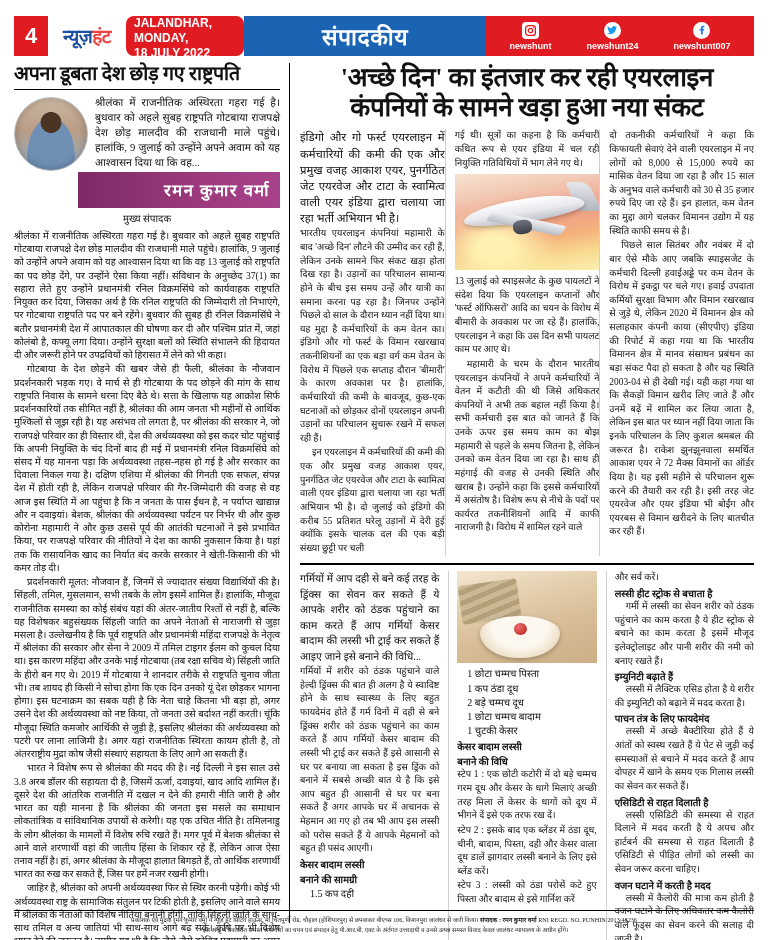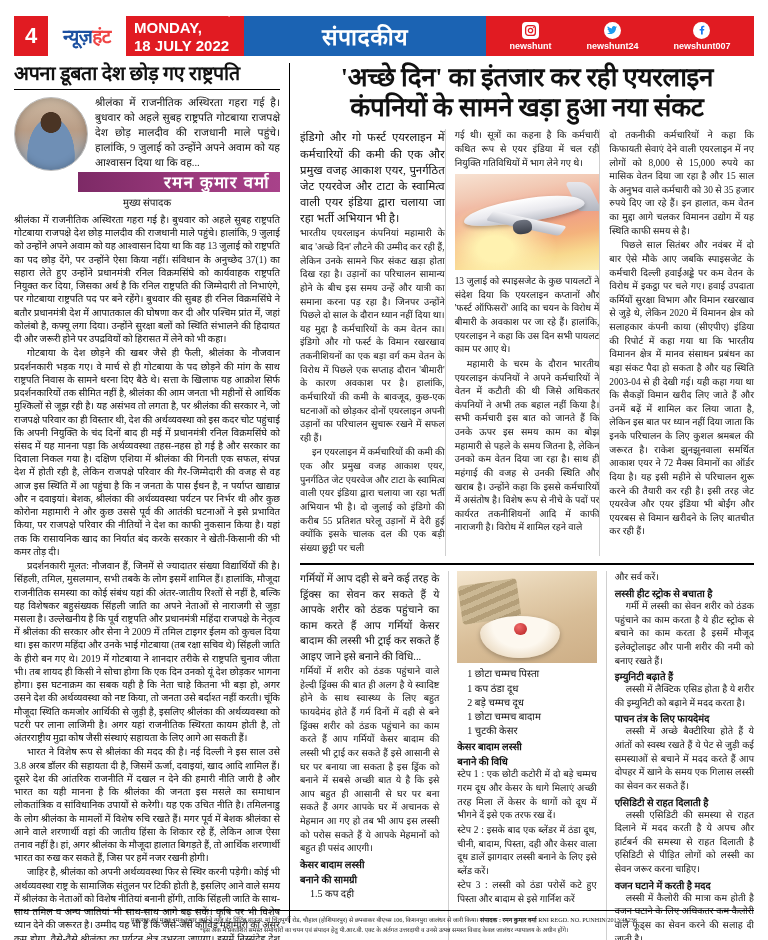--- a/index.html
+++ b/index.html
@@ -44,25 +44,26 @@
     color: #1b4fa0;
     letter-spacing: -0.5px;
     white-space: nowrap;
   }
   .mh-logo-text .red { color: #ef4444; }
   .mh-date {
     background: #e11b22;
     color: #fff;
     flex: 0 0 auto;
     width: 118px;
-    display: flex; flex-direction: column; justify-content: flex-end;
+    display: flex; flex-direction: column; justify-content: space-between;
     padding-left: 8px;
     font-family: "Liberation Sans", sans-serif;
-    font-size: 15px; font-weight: bold;
+    font-size: 12px; font-weight: bold;
     line-height: 1.25;
+    border-radius: 8px;
   }
   .mh-section {
     background: #1b63b3;
     color: #fff;
     flex: 1 1 auto;
     display: flex; align-items: center; justify-content: center;
     font-size: 23px; font-weight: bold;
     letter-spacing: 0.5px;
   }
   .mh-social {
@@ -129,21 +130,21 @@
     background:
       radial-gradient(circle at 50% 34%, #4a3424 0 17%, rgba(74,52,36,0) 18%),
       radial-gradient(ellipse at 50% 80%, #6f8fb5 0 46%, rgba(111,143,181,0) 47%),
       linear-gradient(180deg, #cdb9a3 0%, #b99d86 45%, #9ab0c6 100%);
       border: 1px solid #bbb;
     box-shadow: inset 0 0 9px rgba(0,0,0,0.25);
   }
   .ed-author-band {
     background: linear-gradient(90deg, #7d2a66 0%, #9c3a7d 60%, #a8428a 100%);
     color: #fff;
-    height: 20px;
+    height: 36px;
     display: flex; align-items: center; justify-content: flex-end;
     padding-right: 10px;
     margin-left: 64px;
     margin-top: 2px;
   }
   .ed-author-name {
     font-size: 16.5px; font-weight: bold; letter-spacing: 1.5px;
   }
   .ed-author-role {
     text-align: center;

